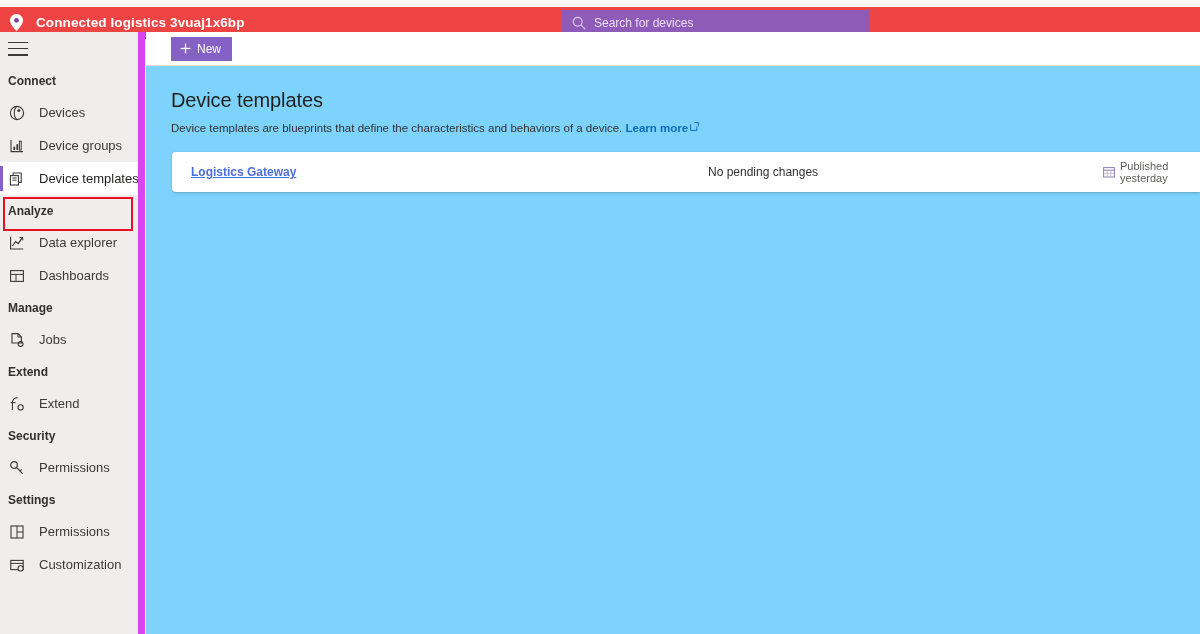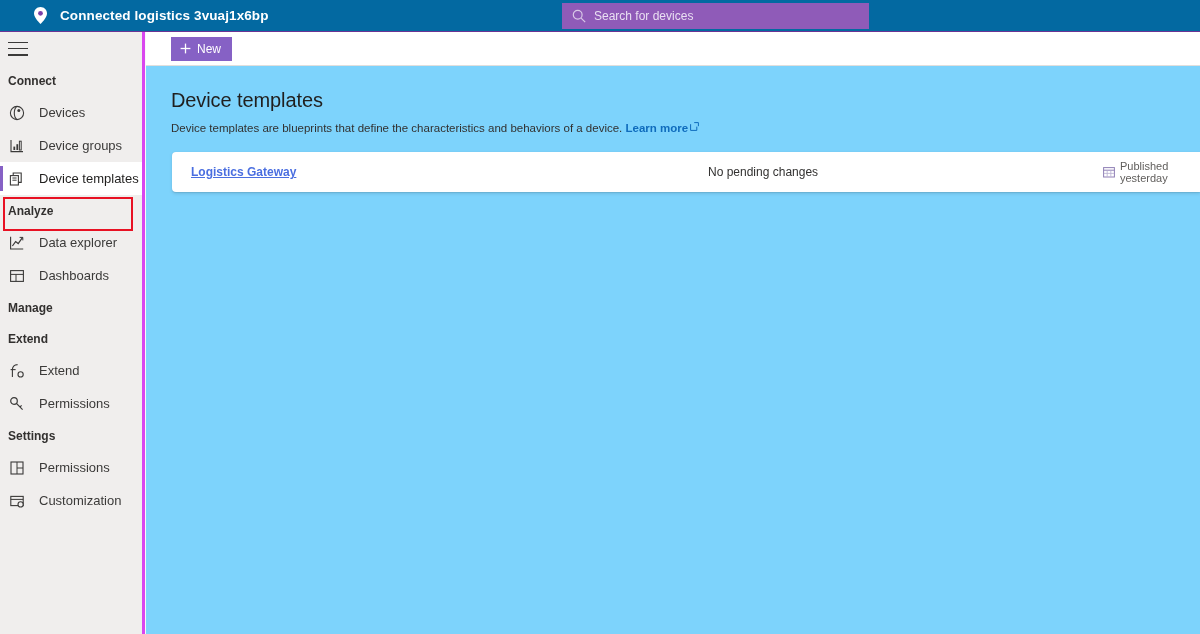--- a/index.html
+++ b/index.html
@@ -5,25 +5,25 @@
   * { box-sizing: border-box; margin: 0; padding: 0; }
   html, body {
     width: 1200px; height: 634px;
     font-family: "Liberation Sans", sans-serif;
     background: #faf9f8;
     overflow: hidden;
   }
 
   
   .topbar {
-    position: absolute; top: 0; left: 0;
+    position: absolute; top: 7px; left: 0;
     width: 1200px; height: 32px;
-    background: #0369a1;
+    background: #ef4444;
     border-bottom: 1px solid #6a3494;
-    display: flex; align-items: center; padding-left: 24px;
+    display: flex; align-items: center;
   }
   .app-pin {
     width: 32px; height: 32px;
     display: flex; align-items: center; justify-content: center;
     flex: 0 0 32px;
   }
   .app-title {
     color: #ffffff; font-size: 13.5px; font-weight: bold;
     letter-spacing: .1px; margin-left: 4px;
     white-space: nowrap;
@@ -39,21 +39,21 @@
   .search-text {
     color: #e9dff2; font-size: 12px; margin-left: 6px;
     user-select: none;
   }
 
   
   .sidebar {
     position: absolute; top: 32px; left: 0;
     width: 145px; height: 602px;
     background: #f0eeed;
-    border-right: 3px solid #d946ef;
+    border-right: 7px solid #d946ef;
     overflow: hidden;
   }
   .hamburger {
     width: 145px; height: 33px;
     display: flex; align-items: center; padding-left: 8px;
   }
   .ham-glyph { width: 20px; height: 14px; display:flex; flex-direction:column; justify-content:space-between; }
   .ham-glyph i { display:block; height:1.6px; background:#3b3a39; border-radius:0; }
 
   .nav-group {
@@ -233,35 +233,46 @@
         <rect x="1.6" y="2.6" width="12.8" height="10.8" fill="none" stroke="#3b3a39" stroke-width="1.1"></rect>
         <line x1="1.6" y1="6.4" x2="14.4" y2="6.4" stroke="#3b3a39" stroke-width="1"></line>
         <line x1="7" y1="6.4" x2="7" y2="13.4" stroke="#3b3a39" stroke-width="1"></line>
       </svg>
     </span>
     <span class="nav-label">Dashboards</span>
   </div>
 
   <div class="nav-group">Manage</div>
 
+  <div class="nav-item">
+    <span class="nav-ico">
+      <svg width="16" height="16" viewBox="0 0 16 16">
+        <path d="M3 1.6 H9 L12.4 5 V11 H3 Z" fill="none" stroke="#3b3a39" stroke-width="1.1"></path>
+        <path d="M9 1.6 V5 H12.4" fill="none" stroke="#3b3a39" stroke-width="1"></path>
+        <circle cx="11.6" cy="12" r="2.4" fill="none" stroke="#3b3a39" stroke-width="1.1"></circle>
+      </svg>
+    </span>
+    <span class="nav-label">Jobs</span>
+  </div>
 
   <div class="nav-group">Extend</div>
 
   <div class="nav-item">
     <span class="nav-ico">
       <svg width="16" height="16" viewBox="0 0 16 16">
         <path d="M8.6 1.6 C5 1.6 3.4 4 3.4 6.6 V14" fill="none" stroke="#3b3a39" stroke-width="1.1"></path>
         <line x1="1.6" y1="6.6" x2="6.6" y2="6.6" stroke="#3b3a39" stroke-width="1.1"></line>
         <circle cx="11.6" cy="11.4" r="2.6" fill="none" stroke="#3b3a39" stroke-width="1.1"></circle>
       </svg>
     </span>
     <span class="nav-label">Extend</span>
   </div>
 
 
+  <div class="nav-group">Security</div>
 
   <div class="nav-item">
     <span class="nav-ico">
       <svg width="16" height="16" viewBox="0 0 16 16">
         <circle cx="5" cy="5" r="3.3" fill="none" stroke="#3b3a39" stroke-width="1.2"></circle>
         <path d="M7.4 7.4 L13.6 13.6" stroke="#3b3a39" stroke-width="1.2"></path>
         <path d="M11 11 L12.6 9.4" stroke="#3b3a39" stroke-width="1.1"></path>
       </svg>
     </span>
     <span class="nav-label">Permissions</span>

